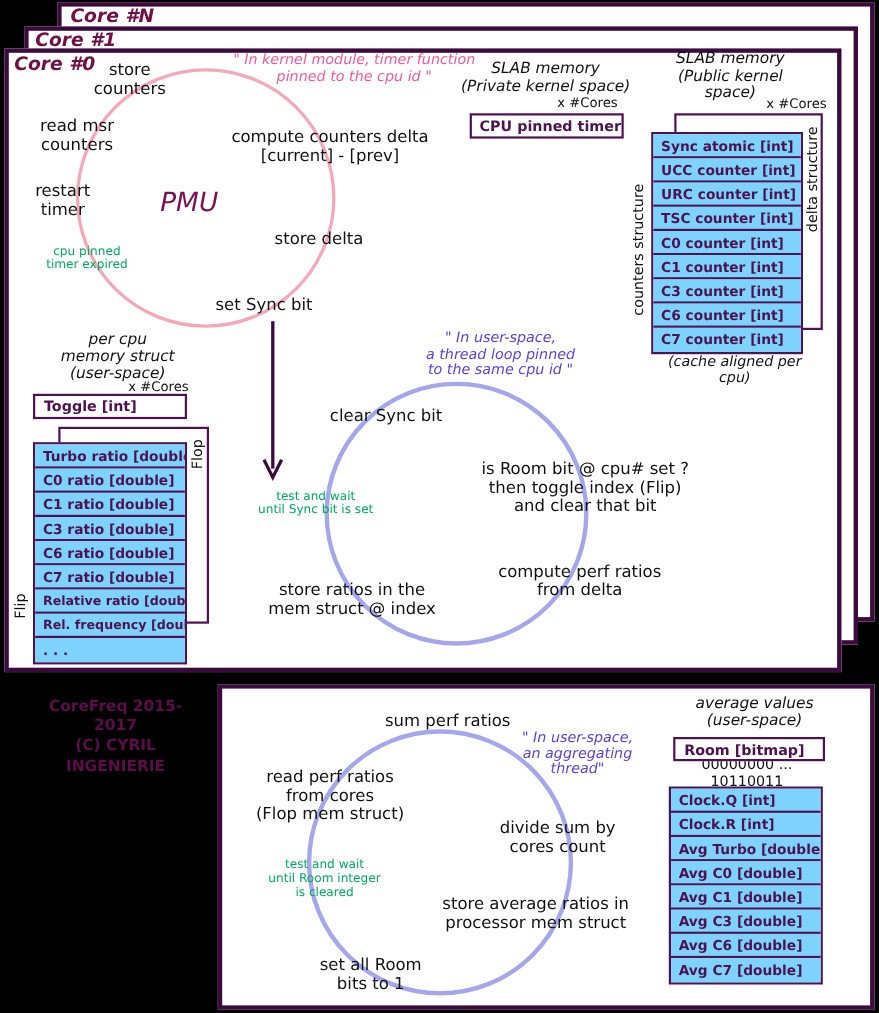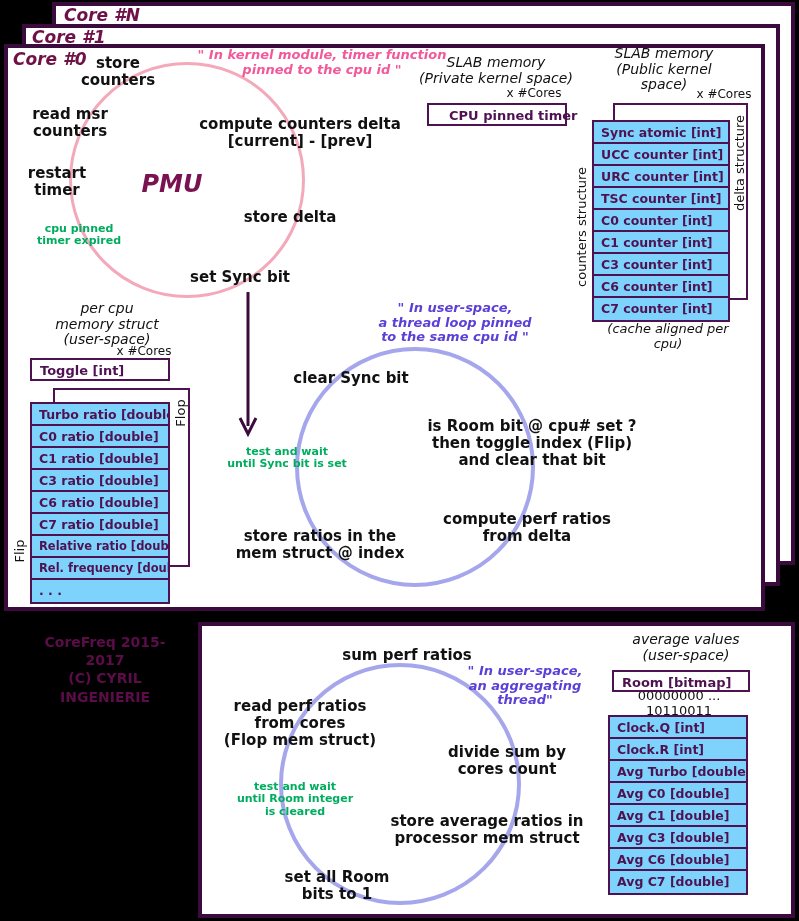--- a/index.html
+++ b/index.html
@@ -4,21 +4,21 @@
 <style>
   html,body{margin:0;padding:0;background:#000;}
   #canvas{position:relative;width:799px;height:921px;background:#000;overflow:hidden;
           font-family:"DejaVu Sans","Liberation Sans",sans-serif;}
   .panel{position:absolute;background:#fff;border:4px solid #3a0b3c;box-sizing:border-box;}
   .wtitle{position:absolute;font-style:italic;font-weight:bold;font-size:17px;color:#6f1147;white-space:nowrap;}
   .circle{position:absolute;border-radius:50%;box-sizing:border-box;}
   .c-kernel{border:3px solid #f3a9ba;}
   .c-thread{border:4px solid #a6a6ec;}
   .lbl{position:absolute;transform:translate(-50%,-50%);text-align:center;white-space:pre-line;
-       font-weight:bold;font-size:15px;color:#111;line-height:1.12;}
+       font-weight:normal;font-size:15px;color:#111;line-height:1.12;}
   .note-pink{color:#f2589a;font-style:italic;font-size:13px;}
   .note-blue{color:#5b3fd6;font-style:italic;font-size:13px;}
   .green{color:#00ac5e;font-size:11px;}
   .hdr{font-weight:normal;font-style:italic;font-size:14px;color:#111;}
   .small{font-weight:normal;font-size:12px;color:#111;}
   .pmu{font-style:italic;font-size:24px;color:#7a1150;}
   .foot{font-style:italic;font-weight:normal;font-size:13px;color:#111;}
   .tbl{position:absolute;background:#fff;border:2px solid #4e1152;box-sizing:border-box;z-index:2;}
   .tbl .row{height:22px;box-sizing:border-box;border-bottom:2px solid #4e1152;background:#7dd3fc;
             font-weight:bold;font-size:12.5px;color:#4e1152;padding:3px 2px 0 7px;white-space:nowrap;overflow:hidden;}
@@ -63,21 +63,21 @@
 timer</div>
   <div class="lbl pmu" style="left:172px;top:184px;">PMU</div>
   <div class="lbl" style="left:290px;top:217px;">store delta</div>
   <div class="lbl green" style="left:79px;top:235px;">cpu pinned
 timer expired</div>
   <div class="lbl" style="left:240px;top:277px;">set Sync bit</div>
 
   <div class="lbl hdr" style="left:496px;top:71px;">SLAB memory
 (Private kernel space)</div>
   <div class="lbl small" style="left:534px;top:94px;">x #Cores</div>
-  <div class="box" style="left:427px;top:103px;width:140px;height:23px;text-align:center;padding-left:20px;">CPU pinned timer</div>
+  <div class="box" style="left:427px;top:103px;width:140px;height:23px;text-align:center;padding-left:7px;">CPU pinned timer</div>
 
   <div class="lbl hdr" style="left:664px;top:70px;">SLAB memory
 (Public kernel space)</div>
   <div class="lbl small" style="left:724px;top:95px;">x #Cores</div>
   <div class="backsheet" style="left:613px;top:103px;width:135px;height:197px;"></div>
   <div class="vlabel" style="left:739px;top:163px;">delta structure</div>
   <div class="vlabel" style="left:581px;top:227px;">counters structure</div>
   <div class="tbl" style="left:592px;top:120px;width:138px;">
     <div class="row">Sync atomic [int]</div>
     <div class="row">UCC counter [int]</div>

